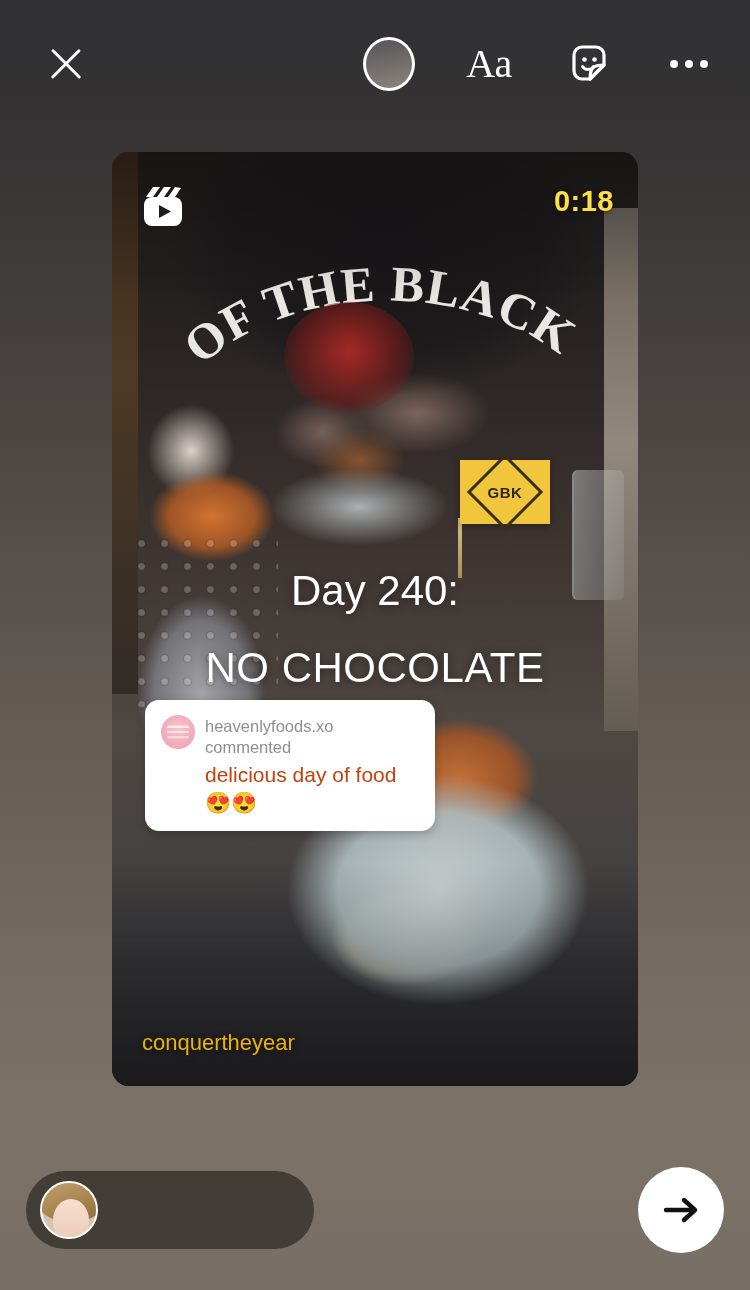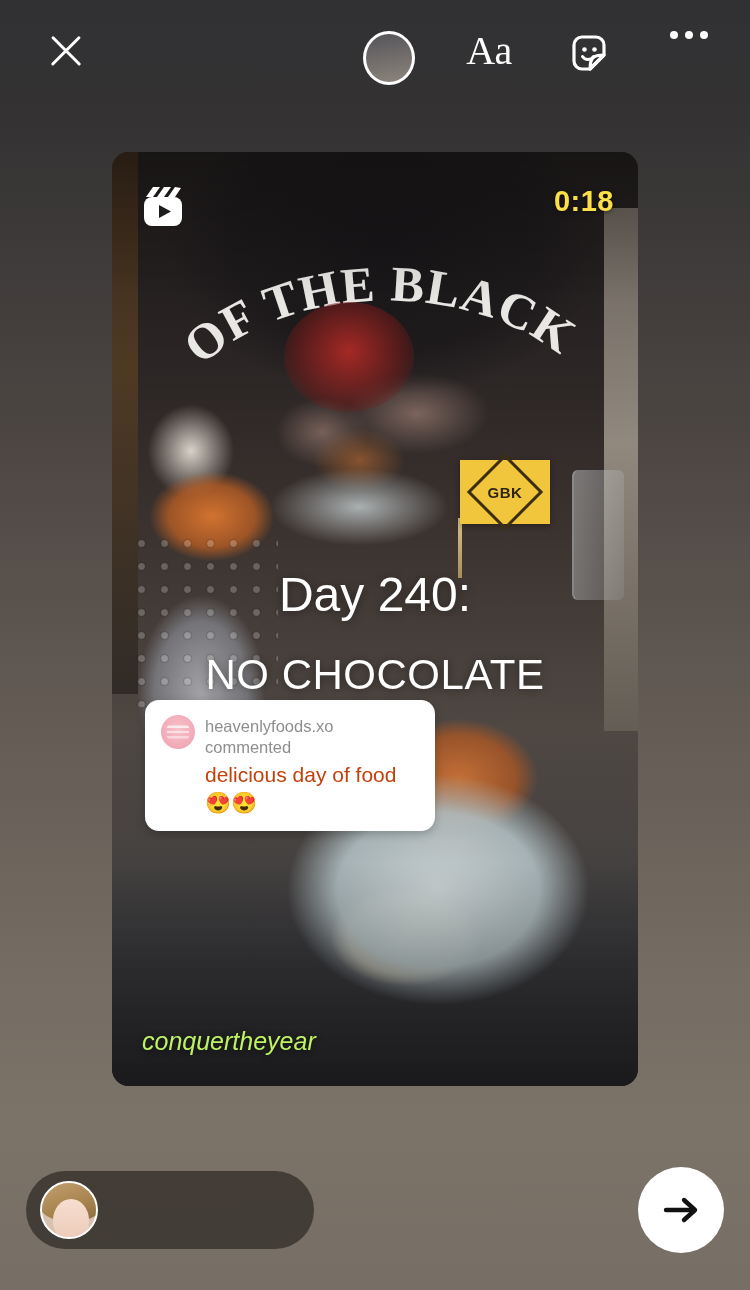--- a/index.html
+++ b/index.html
@@ -27,21 +27,21 @@
 
   
   #topbar {
     position:absolute; top:0; left:0;
     width:750px; height:128px;
     display:flex; align-items:center;
     z-index:40;
   }
   .tb-btn {
     width:66px; height:66px;
-    display:flex; align-items:flex-start; justify-content:center;
+    display:flex; align-items:center; justify-content:center;
     border-radius:50%;
     cursor:pointer;
     flex:none;
   }
   #close-btn { margin-left:33px; }
   #tool-group {
     margin-left:auto; margin-right:28px;
     display:flex; align-items:center; gap:34px;
   }
   .glyph-x {
@@ -206,21 +206,21 @@
     text-shadow:0 1px 4px rgba(0,0,0,.5);
   }
   #story-text-overlay {
     position:absolute; left:0; top:412px; width:526px;
     text-align:center; z-index:7;
     color:#fff; font-weight:300;
     font-family:"Liberation Sans", sans-serif;
     text-shadow:0 1px 10px rgba(0,0,0,.45);
     line-height:1.28;
   }
-  #story-line-1 { font-size:48px; display:block; }
+  #story-line-1 { font-size:42px; display:block; }
   #story-line-2 { font-size:42px; display:block; letter-spacing:.5px;margin-top:23px; }
 
   #comment-sticker {
     position:absolute; left:33px; top:548px;
     width:290px;
     background:#fff;
     border-radius:14px;
     padding:13px 16px 15px 16px;
     z-index:8;
     box-shadow:0 3px 10px rgba(0,0,0,.22);
@@ -247,23 +247,22 @@
     color:#8e8e8e; font-size:16.5px; line-height:1.25;
     padding-top:3px;
   }
   #comment-body {
     color:#c2410c; font-size:21px; line-height:1.3;
     margin-top:4px; margin-left:44px;
     word-break:break-word;
   }
   #media-username {
     position:absolute; left:30px; bottom:30px;
-    color:#bef264; font-size:25px; z-index:7;
+    color:#eab308; font-size:22px; z-index:7;
     text-shadow:0 1px 6px rgba(0,0,0,.55);
-    font-style:italic;
   }
 
   
   #bottombar {
     position:absolute; left:0; bottom:0;
     width:750px; height:160px;
     display:flex; align-items:center;
     padding:0 26px;
     gap:16px;
     z-index:40;

